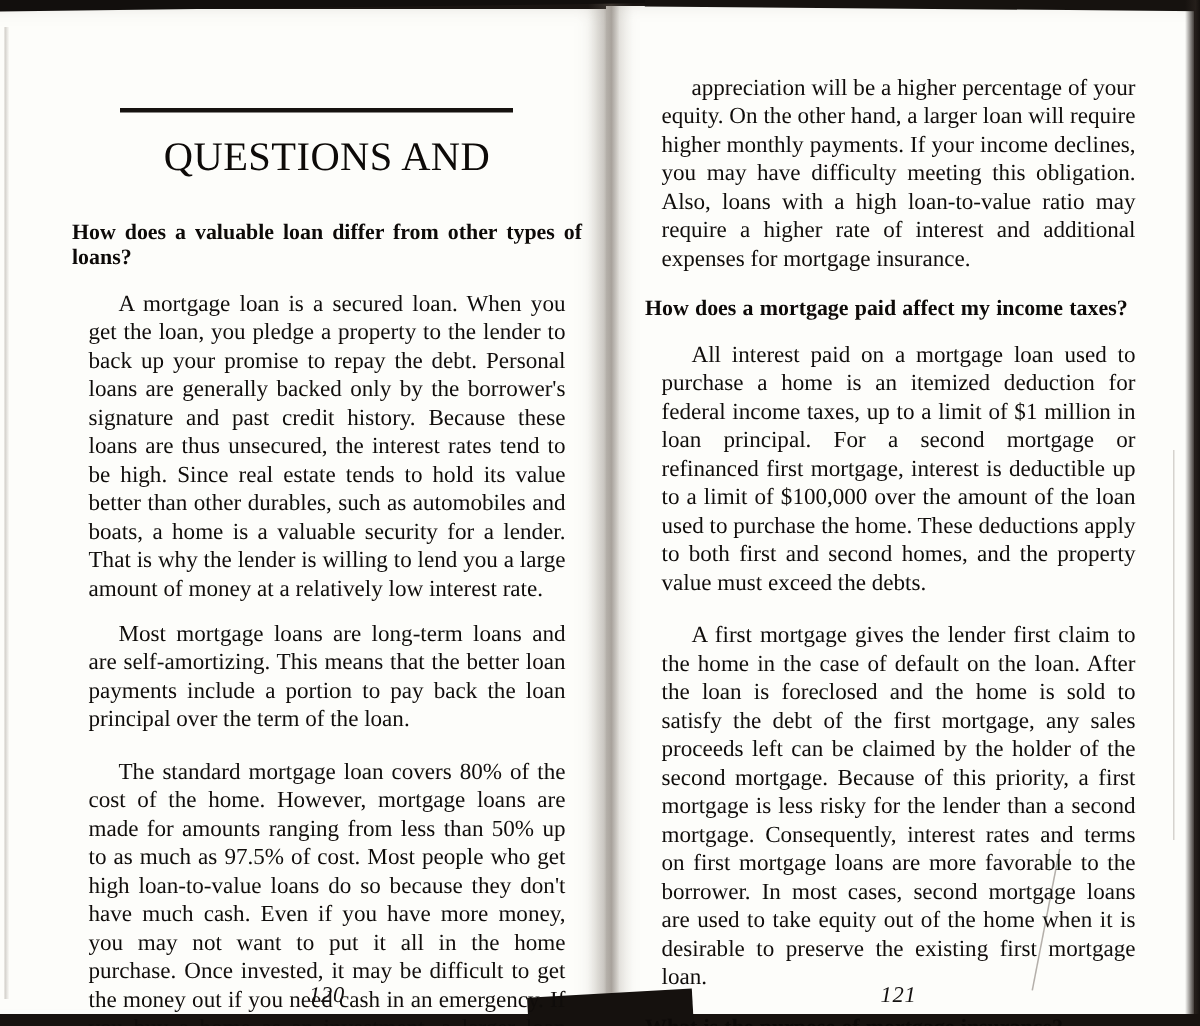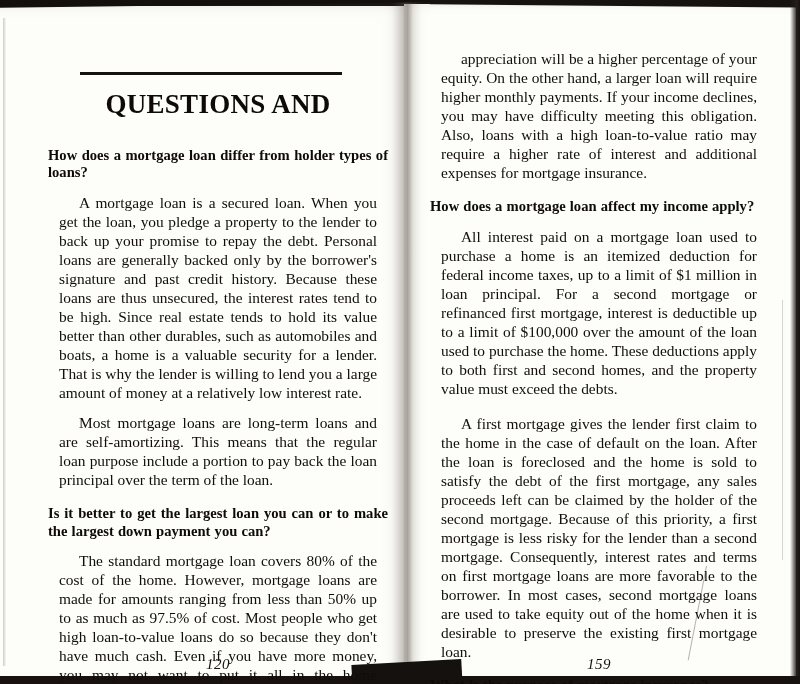--- a/index.html
+++ b/index.html
@@ -153,21 +153,21 @@
     width: 338px;
   }
 
   .title-rule {
     width: 262px;
     height: 3px;
     background: #16120f;
     margin: 10px 0 0 32px;
   }
   .doc-title {
-    font-weight: bold;
+    font-weight: normal;
     font-size: 27px;
     line-height: 1.18;
     text-align: center;
     letter-spacing: 0.3px;
     margin: 14px 0 13px 0;
     color: #0d0a08;
   }
   .doc-title .l2 { display: block; }
 
   h2.qhead {
@@ -222,49 +222,48 @@
 
   <div class="col col-left">
 
     <div class="title-rule"></div>
 
     <div class="doc-title">
       <span>QUESTIONS AND</span>
     </div>
 
     <div class="sec sec-first">
-      <h2 class="qhead">How does a mortgage loan differ from holder types of loans?</h2>
+      <h2 class="qhead">How does a valuable loan differ from other types of loans?</h2>
       <p class="body">A mortgage loan is a secured loan. When you get the loan, you pledge a property to the lender to back up your promise to repay the debt. Personal loans are generally backed only by the borrower's signature and past credit history. Because these loans are thus unsecured, the interest rates tend to be high. Since real estate tends to hold its value better than other durables, such as automobiles and boats, a home is a valuable security for a lender. That is why the lender is willing to lend you a large amount of money at a relatively low interest rate.</p>
-      <p class="body">Most mortgage loans are long-term loans and are self-amortizing. This means that the regular loan purpose include a portion to pay back the loan principal over the term of the loan.</p>
-    </div>
-
-    <div class="sec">
-      <h2 class="qhead">Is it better to get the largest loan you can or to make the largest down payment you can?</h2>
+      <p class="body">Most mortgage loans are long-term loans and are self-amortizing. This means that the better loan payments include a portion to pay back the loan principal over the term of the loan.</p>
+    </div>
+
+    <div class="sec">
       <p class="body">The standard mortgage loan covers 80% of the cost of the home. However, mortgage loans are made for amounts ranging from less than 50% up to as much as 97.5% of cost. Most people who get high loan-to-value loans do so because they don't have much cash. Even if you have more money, you may not want to put it all in the home purchase. Once invested, it may be difficult to get the money out if you need cash in an emergency. If you buy a home as an investment, a larger loan gives you more leverage. Your profits from</p>
     </div>
 
     <div class="folio folio-left">120</div>
   </div>
 
   <div class="col col-right">
 
     <div>
       <p class="body">appreciation will be a higher percentage of your equity. On the other hand, a larger loan will require higher monthly payments. If your income declines, you may have difficulty meeting this obligation. Also, loans with a high loan-to-value ratio may require a higher rate of interest and additional expenses for mortgage insurance.</p>
     </div>
 
     <div class="sec">
-      <h2 class="qhead">How does a mortgage loan affect my income apply?</h2>
+      <h2 class="qhead">How does a mortgage paid affect my income taxes?</h2>
       <p class="body">All interest paid on a mortgage loan used to purchase a home is an itemized deduction for federal income taxes, up to a limit of $1 million in loan principal. For a second mortgage or refinanced first mortgage, interest is deductible up to a limit of $100,000 over the amount of the loan used to purchase the home. These deductions apply to both first and second homes, and the property value must exceed the debts.</p>
     </div>
 
     <div class="sec">
       <p class="body">A first mortgage gives the lender first claim to the home in the case of default on the loan. After the loan is foreclosed and the home is sold to satisfy the debt of the first mortgage, any sales proceeds left can be claimed by the holder of the second mortgage. Because of this priority, a first mortgage is less risky for the lender than a second mortgage. Consequently, interest rates and terms on first mortgage loans are more favorable to the borrower. In most cases, second mortgage loans are used to take equity out of the home when it is desirable to preserve the existing first mortgage loan.</p>
     </div>
 
     <div class="sec">
       <h2 class="qhead">What is the purpose of mortgage insurance?</h2>
 
     </div>
 
-    <div class="folio folio-right">159</div>
+    <div class="folio folio-right">121</div>
   </div>
 
 </div>
 
 </body></html>

